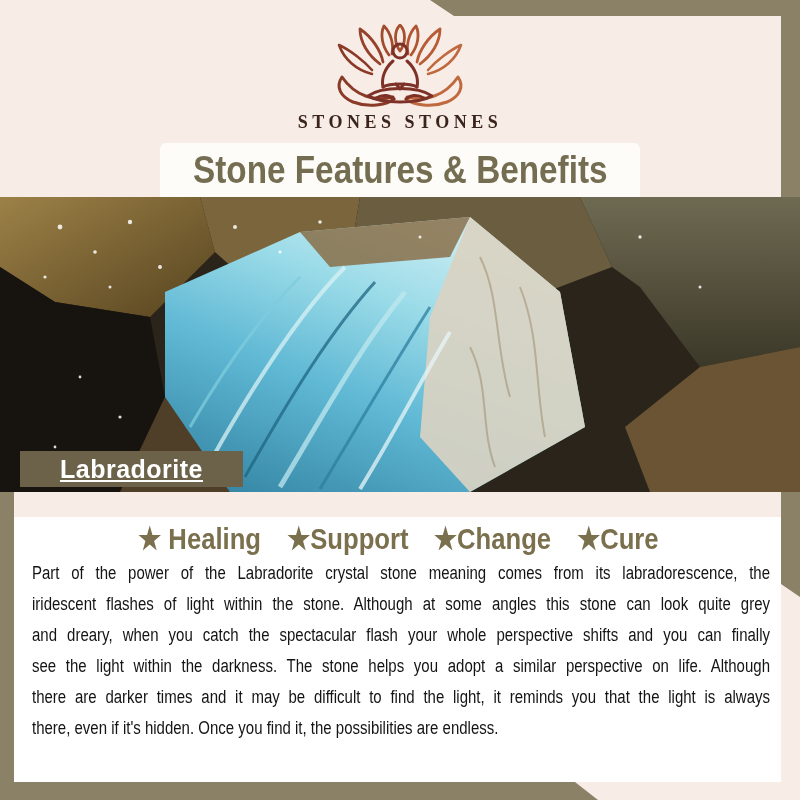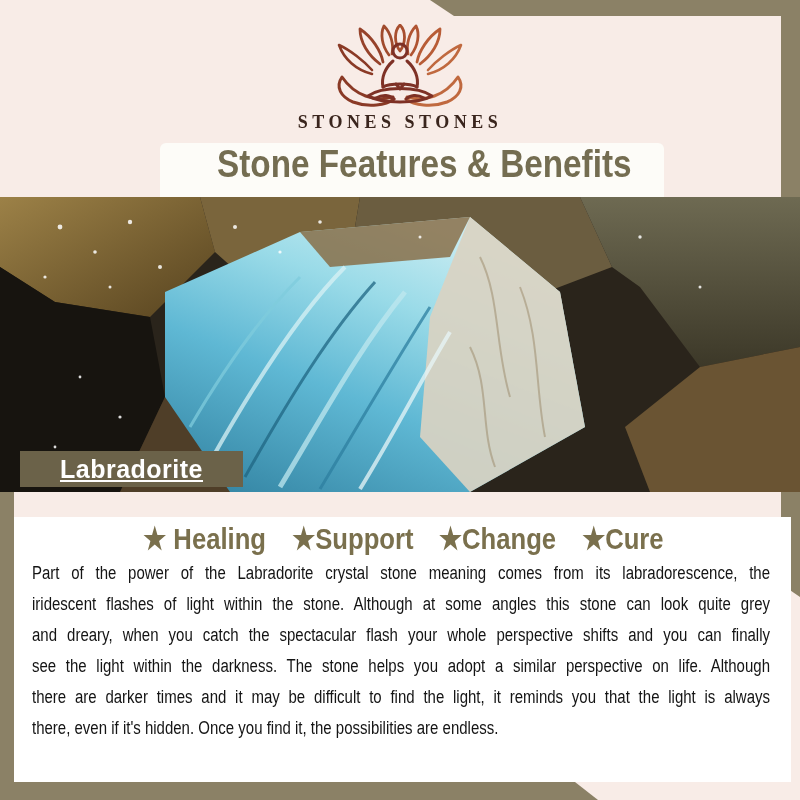--- a/index.html
+++ b/index.html
@@ -18,39 +18,39 @@
   
   .logo { position:absolute; left:330px; top:24px; width:140px; height:86px; }
   .brand {
     position:absolute; left:0; top:112px; width:100%; text-align:center;
     font-family:"Liberation Serif", serif; font-weight:600;
     font-size:18px; letter-spacing:4.5px; color:#3a251d; white-space:nowrap;
   }
   .title-box {
     position:absolute; left:160px; top:143px; width:480px; height:54px;
     background:#fdfcf8; border-radius:6px 6px 0 0;
-    display:flex; align-items:flex-start; justify-content:center;padding-left:24px;
+    display:flex; align-items:center; justify-content:center;
   }
   .title-box .title-text {
     display:inline-block; font-size:37px; font-weight:bold; color:#746d51;
     transform:scale(0.9,1.05); white-space:nowrap;
   }
 
   
   .photo { position:absolute; left:0; top:197px; width:800px; height:295px; }
   .photo svg { display:block; width:100%; height:100%; }
   .stone-label {
     position:absolute; left:20px; top:254px; width:223px; height:36px;
     background:#6b6249; color:#ffffff;
     display:flex; align-items:center; justify-content:center;
     font-size:25px; font-weight:bold; letter-spacing:0.5px;text-decoration:underline;
   }
 
   
-  .panel { position:absolute; left:14px; top:517px; width:767px; height:265px; background:#ffffff;padding-left:10px; }
+  .panel { position:absolute; left:14px; top:517px; width:767px; height:265px; background:#ffffff; }
   .benefits {
     position:absolute; left:0; top:6px; width:100%; text-align:center;
     color:#7a704d; font-weight:bold; font-size:27px; white-space:nowrap;
   }
   .benefit-item { display:inline-block; margin:0 10px; transform:scale(0.95,1.12); }
   .description {
     position:absolute; left:18px; top:41px; width:738px;
     transform:scale(1,1.19); transform-origin:0 0;
     font-size:15px; line-height:26px; color:#141414;
   }

